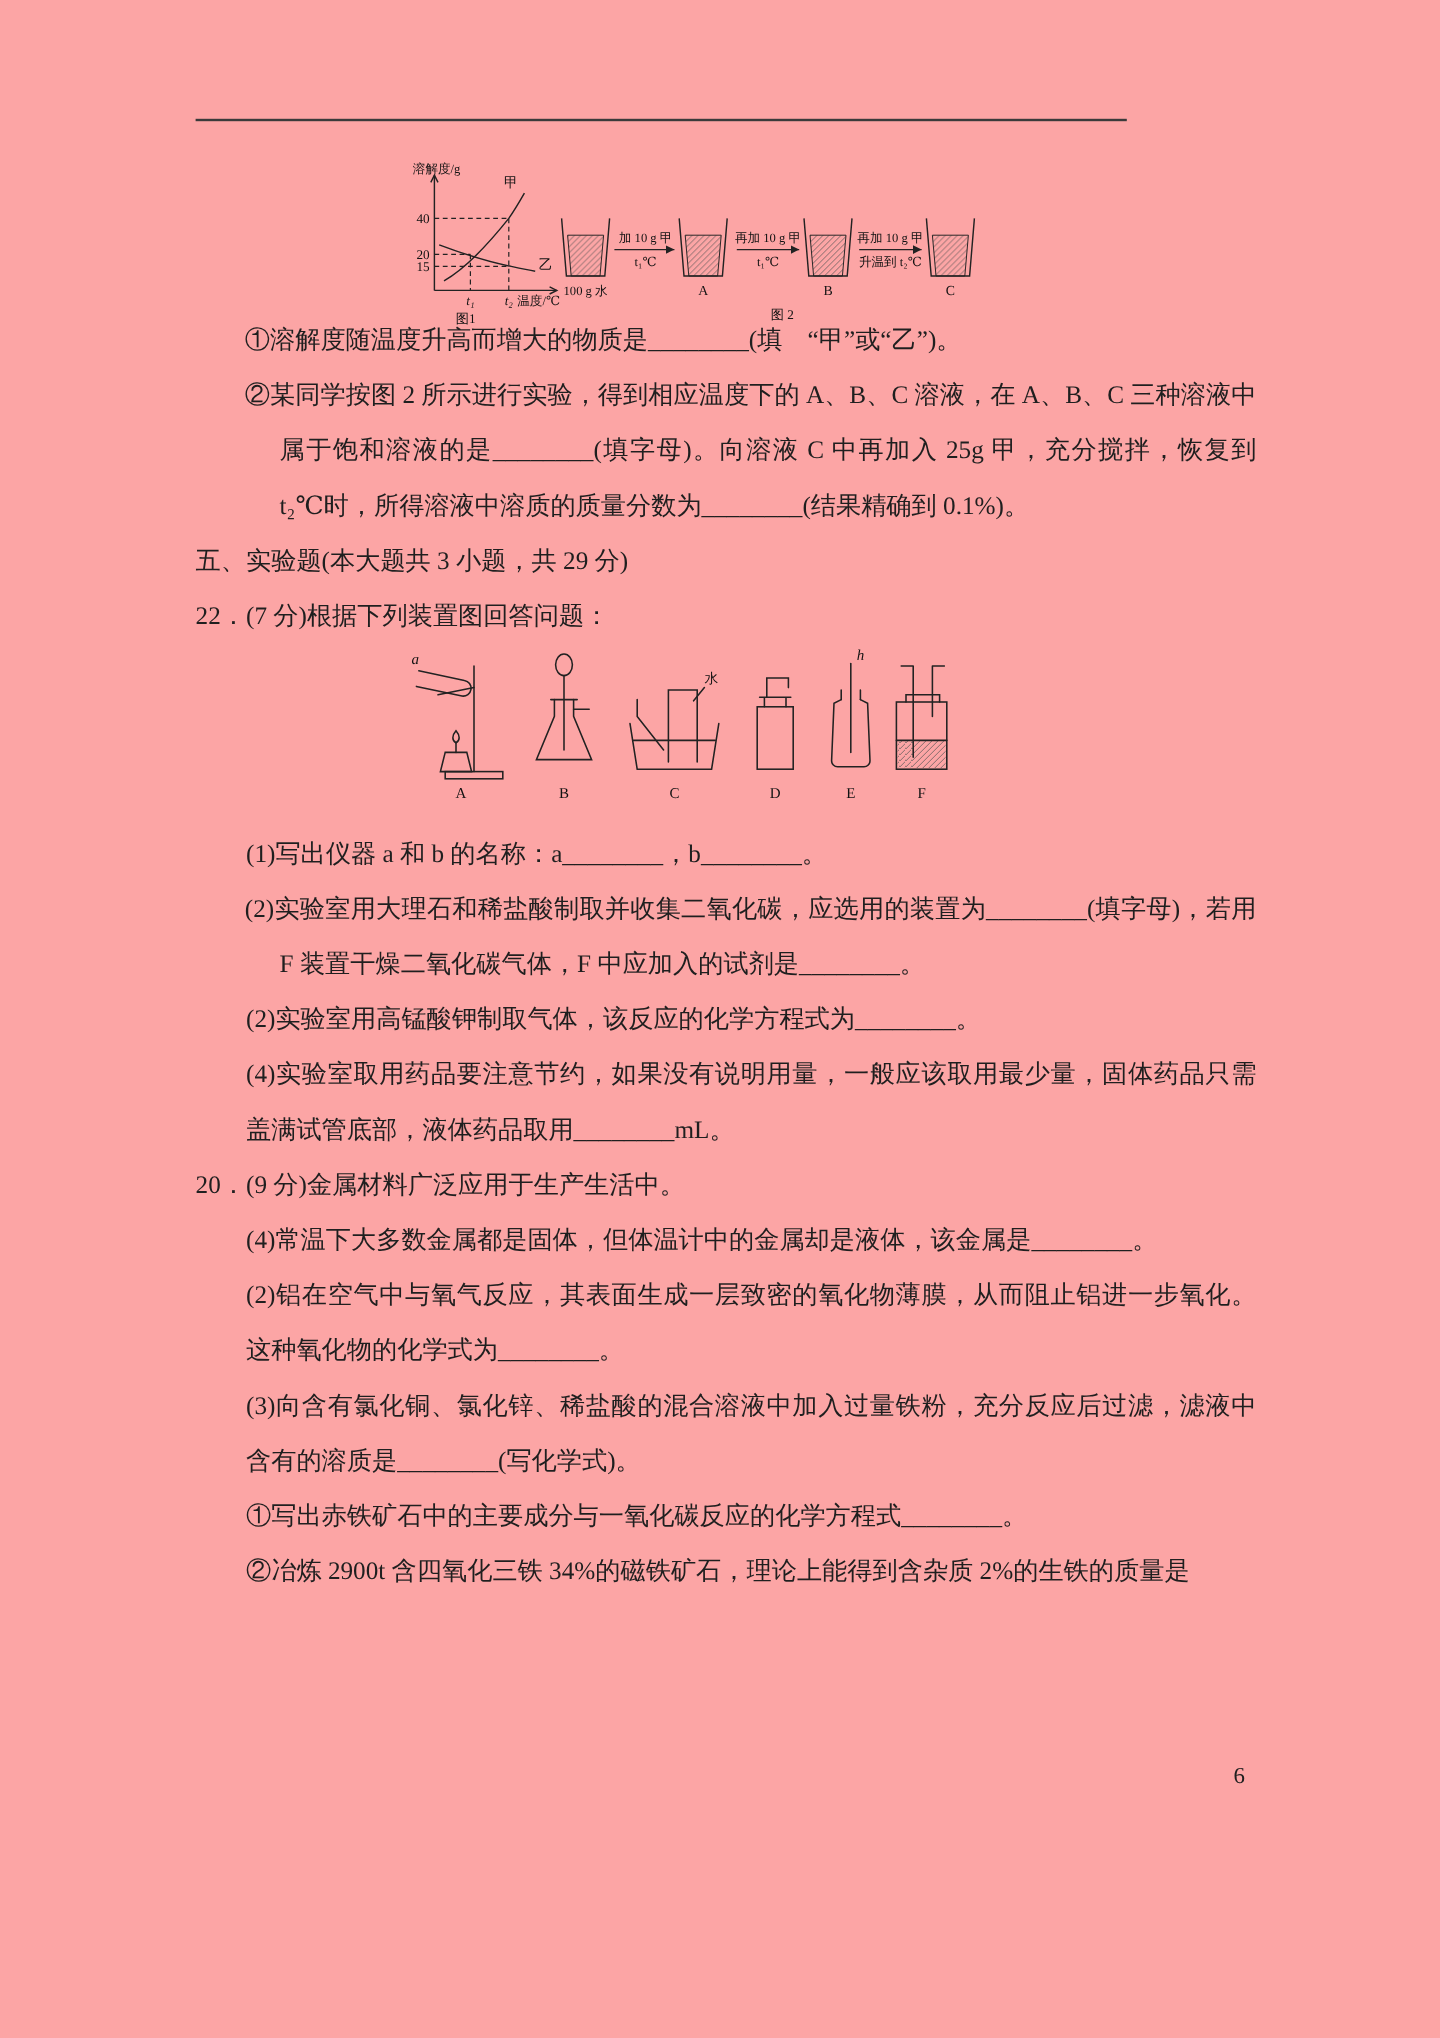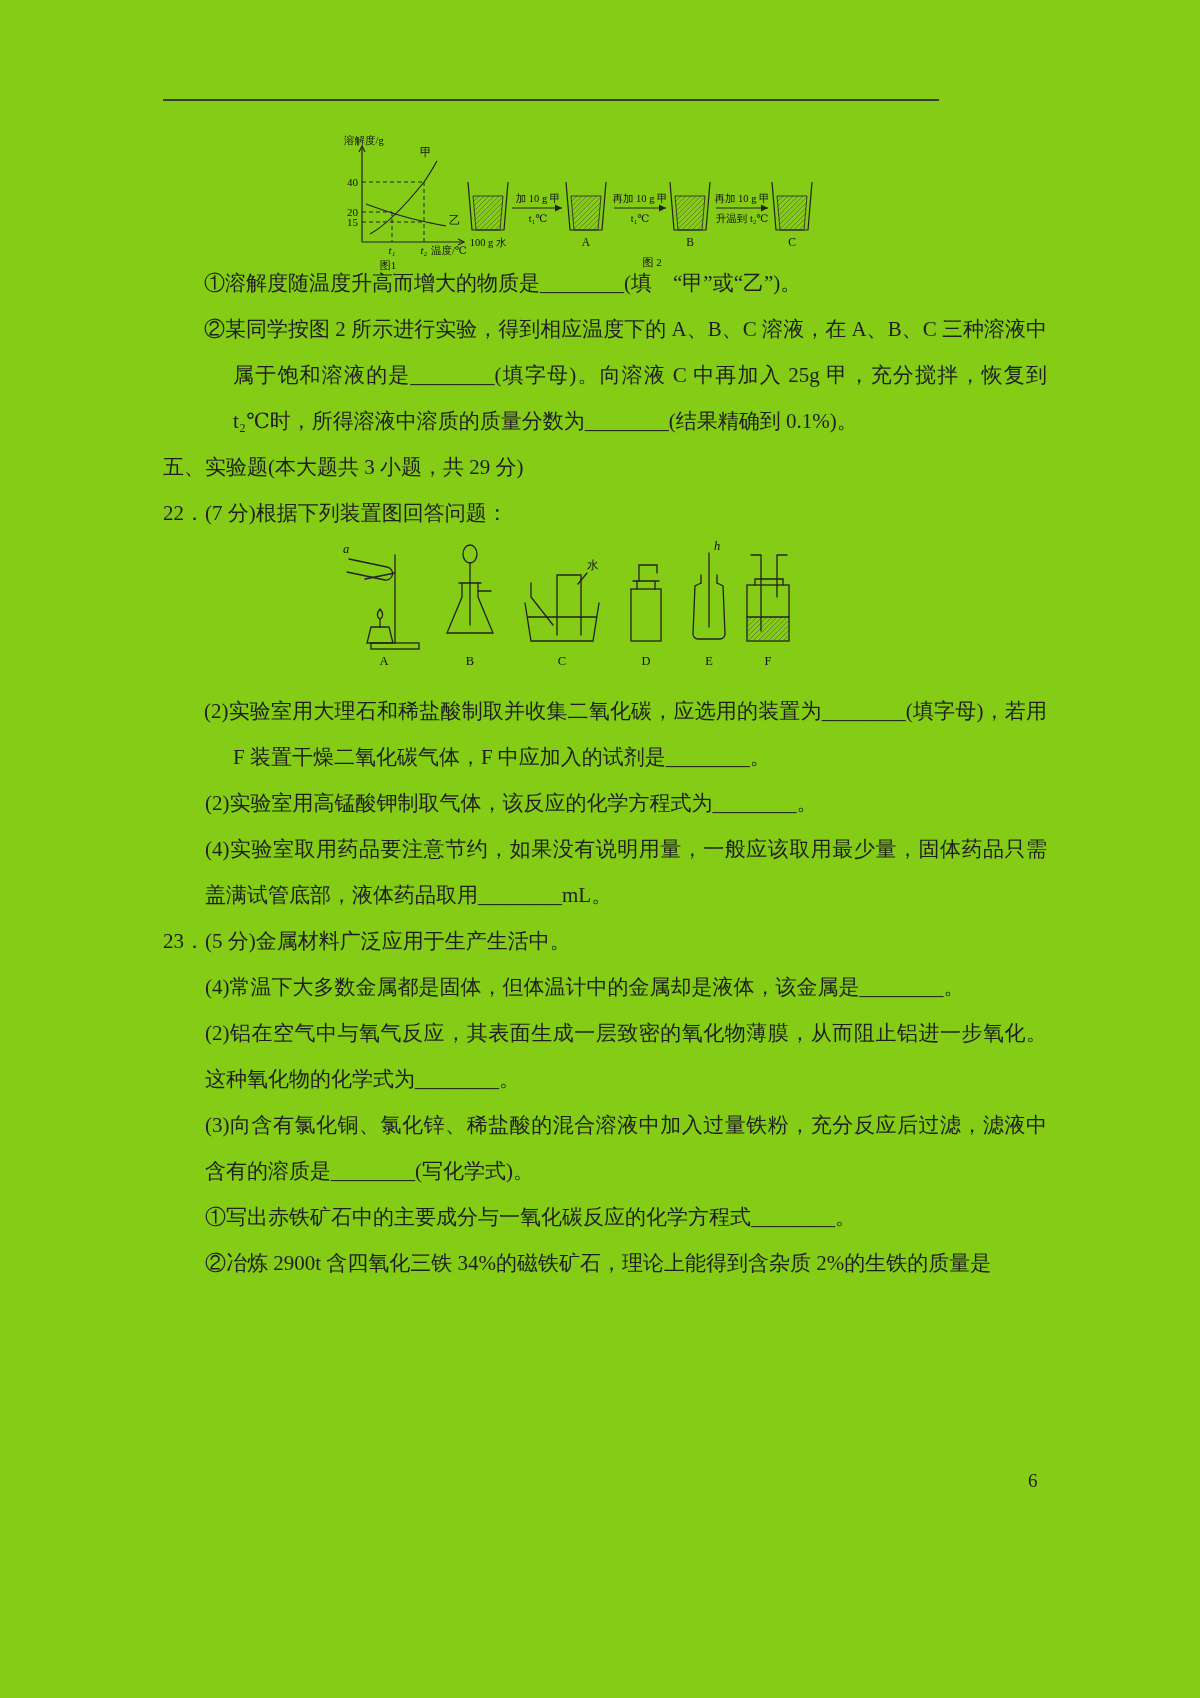--- a/index.html
+++ b/index.html
@@ -3,21 +3,21 @@
 <meta charset="utf-8">
 <style>
   * { margin:0; padding:0; box-sizing:border-box; }
   html,body { width:1200px; height:1698px; }
   body {
     background:#ffffff;
     position:relative;
     font-family:"Liberation Serif","DejaVu Serif",serif;
     color:#1f1f1f;
   }
-  .page { position:absolute; inset:0; background:#84cc16; }
+  .page { position:absolute; inset:0; background:#fca5a5; }
   .top-rule {
     position:absolute; left:163px; top:99px; width:776px;
     border-top:2px solid #3a3a3a;
   }
   .fig1 { position:absolute; left:330px; top:134px; }
   .fig2 { position:absolute; left:466px; top:180px; }
   .flow {
     position:absolute; left:163px; top:260px; width:884px;
     font-size:21px; line-height:46px; text-align:justify;
   }
@@ -170,25 +170,26 @@
           <text x="311" y="126">D</text>
           <text x="374" y="126">E</text>
           <text x="433" y="126">F</text>
         </g>
         <text x="8" y="14" font-size="12.5" font-style="italic">a</text>
         <text x="379" y="11" font-size="12.5" font-style="italic">h</text>
         <text x="252" y="30" font-size="11.5">水</text>
       </svg>
     </div>
 
+    <p class="ind">(1)写出仪器 a 和 b 的名称：a________，b________。</p>
     <p class="hang">(2)实验室用大理石和稀盐酸制取并收集二氧化碳，应选用的装置为________(填字母)，若用 F 装置干燥二氧化碳气体，F 中应加入的试剂是________。</p>
     <p class="ind">(2)实验室用高锰酸钾制取气体，该反应的化学方程式为________。</p>
     <p class="ind">(4)实验室取用药品要注意节约，如果没有说明用量，一般应该取用最少量，固体药品只需盖满试管底部，液体药品取用________mL。</p>
 
-    <p class="l0">23．(5 分)金属材料广泛应用于生产生活中。</p>
+    <p class="l0">20．(9 分)金属材料广泛应用于生产生活中。</p>
     <p class="ind">(4)常温下大多数金属都是固体，但体温计中的金属却是液体，该金属是________。</p>
     <p class="ind">(2)铝在空气中与氧气反应，其表面生成一层致密的氧化物薄膜，从而阻止铝进一步氧化。这种氧化物的化学式为________。</p>
     <p class="ind">(3)向含有氯化铜、氯化锌、稀盐酸的混合溶液中加入过量铁粉，充分反应后过滤，滤液中含有的溶质是________(写化学式)。</p>
     <p class="ind">①写出赤铁矿石中的主要成分与一氧化碳反应的化学方程式________。</p>
     <p class="ind">②冶炼 2900t 含四氧化三铁 34%的磁铁矿石，理论上能得到含杂质 2%的生铁的质量是</p>
 
   </div>
 
   <div class="pagenum">6</div>
 

